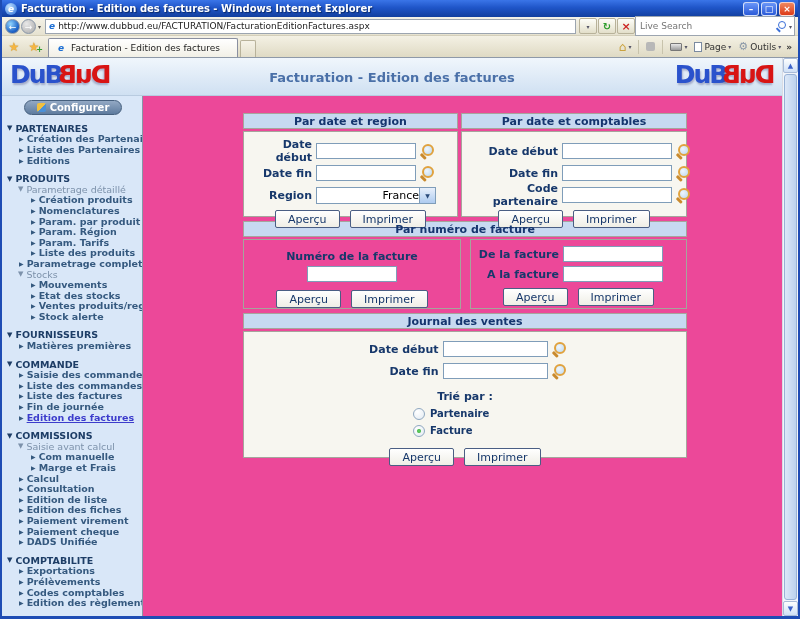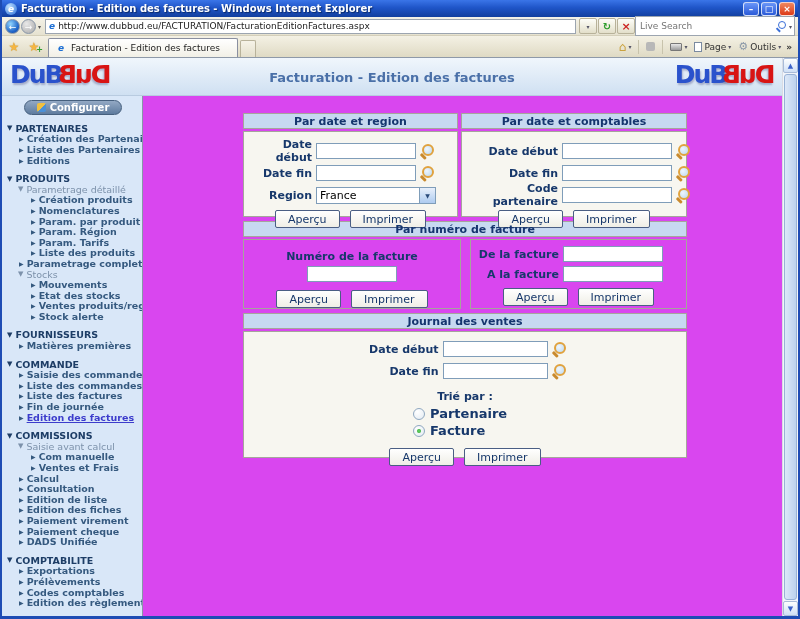--- a/index.html
+++ b/index.html
@@ -97,21 +97,21 @@
   .s-leaf1 { padding-left:17px; color:#35597f; }
   .s-group { padding-left:16px; color:#7d92ab; }
   .s-group .s-label { font-weight:normal; }
   .s-group .s-arrow { color:#7d92ab; font-size:7px; }
   .s-leaf2 { padding-left:29px; color:#35597f; }
   .s-leaf1 .s-arrow, .s-leaf2 .s-arrow { color:#35597f; }
   .s-row.active { color:#3c3ccc; }
   .s-row.active .s-label { text-decoration:underline; }
 
   
-  .main { flex:1; position:relative; background:#d946ef; overflow:hidden; }
+  .main { flex:1; position:relative; background:#ec4899; overflow:hidden; }
   .panelwrap { position:absolute; left:100px; top:17px; width:444px; }
   .phead { height:16px; line-height:15px; background:#c7d9f1; border:1px solid #a6a49c; text-align:center;
            color:#15356e; font-weight:bold; font-size:11px; }
   .pbody { border:1px solid #a6a49c; margin-top:2px; background:#f7f6f0; }
   .prow1 { display:flex; justify-content:space-between; }
   .pcolA { width:215px; } .pcolB { width:226px; }
   .row2wrap { margin-top:4px; }
   .row2bodies { display:flex; gap:9px; margin-top:2px; }
   .pb-l { width:218px; height:70px; border:1px solid #a6a49c; }
   .pb-r { flex:1; height:70px; border:1px solid #a6a49c; }
@@ -122,34 +122,34 @@
   .ti { height:16px; border:1px solid #7f9db9; background:#fff; font-size:11px; padding:0 2px; font-family:"DejaVu Sans",sans-serif; }
   .w100 { width:100px; } .w110 { width:110px; } .w105 { width:105px; } .w90 { width:90px; } .w100b { width:100px; }
   .lab72 { width:72px; } .lab100 { width:100px; } .lab92 { width:92px; } .lab80 { width:80px; }
 
   .mag { width:16px; height:16px; position:relative; margin-left:4px; flex:0 0 16px; }
   .mag::before { content:""; position:absolute; top:1px; right:2px; width:8px; height:8px; border:2px solid #e0a23e;
                  border-radius:50%; background:radial-gradient(circle at 35% 35%,#eef6ff,#bcd8ef); }
   .mag::after { content:""; position:absolute; left:0; bottom:2px; width:7px; height:2.5px; background:#c98a2e;
                 border-radius:1px; transform:rotate(45deg); }
 
-  .fselect { width:120px; height:17px; border:1px solid #7f9db9; background:#fff; display:flex; align-items:center; }
+  .fselect { width:120px; height:17px; border:1px solid #7f9db9; background:#fff; display:flex; align-items:center;text-align:right; }
   .fselect .val { flex:1; font-size:11px; padding-left:3px; color:#000; }
   .selbtn { width:16px; height:15px; background:linear-gradient(#e8f0fb,#aecbf0); border-left:1px solid #7f9db9;
             display:flex; align-items:center; justify-content:center; font-size:6px; color:#2a4a7a; }
 
   .btnrow { display:flex; justify-content:center; gap:10px; }
   .xbtn { height:18px; min-width:64px; border:1px solid #4a5e84; background:linear-gradient(#ffffff,#efeee6);
           color:#17386b; font-size:11px; border-radius:2px; padding:0 12px; font-family:"DejaVu Sans",sans-serif; }
 
   .radio { width:12px; height:12px; border:1px solid #90a8c0; border-radius:50%;
            background:radial-gradient(circle at 35% 30%,#fff,#e2eaf2); position:relative; margin-right:5px; flex:0 0 12px; }
   .radio.checked::after { content:""; position:absolute; left:3px; top:3px; width:4px; height:4px;
                           background:radial-gradient(#6ed66e,#1e9e1e); border-radius:50%; }
-  .radiorow { display:flex; align-items:center; height:17px; font-size:13px; font-weight:bold; color:#17386b; }
+  .radiorow { display:flex; align-items:center; height:17px; font-size:10px; font-weight:bold; color:#17386b; }
   .sortlabel { text-align:center; font-size:11px; font-weight:bold; color:#17386b; margin-top:8px; }
   .radioblock { width:104px; margin:2px auto 0; }
 
   
   .scrollbar { position:absolute; top:0; right:0; bottom:0; width:16px; background:#f2f5fb; border-left:1px solid #d8dce4;
                display:flex; flex-direction:column; }
   .sarrow { height:15px; flex:0 0 15px; background:linear-gradient(#fdfefe,#cfe0f6); border:1px solid #a8bbd8; border-radius:2px;
             color:#3b62c8; font-size:7px; display:flex; align-items:center; justify-content:center; }
   .sthumb { flex:1; margin:1px; background:linear-gradient(90deg,#dce8f8,#bcd2ee); border:1px solid #98b2d6; border-radius:3px; }
 </style>
@@ -357,21 +357,21 @@
             <div class="s-row s-group">
               <span class="s-arrow">▼</span>
               <span class="s-label">Saisie avant calcul</span>
             </div>
             <div class="s-row s-leaf2">
               <span class="s-arrow">▶</span>
               <span class="s-label">Com manuelle</span>
             </div>
             <div class="s-row s-leaf2">
               <span class="s-arrow">▶</span>
-              <span class="s-label">Ventes et Frais</span>
+              <span class="s-label">Marge et Frais</span>
             </div>
             <div class="s-row s-leaf1">
               <span class="s-arrow">▶</span>
               <span class="s-label">Calcul</span>
             </div>
             <div class="s-row s-leaf1">
               <span class="s-arrow">▶</span>
               <span class="s-label">Consultation</span>
             </div>
             <div class="s-row s-leaf1">

